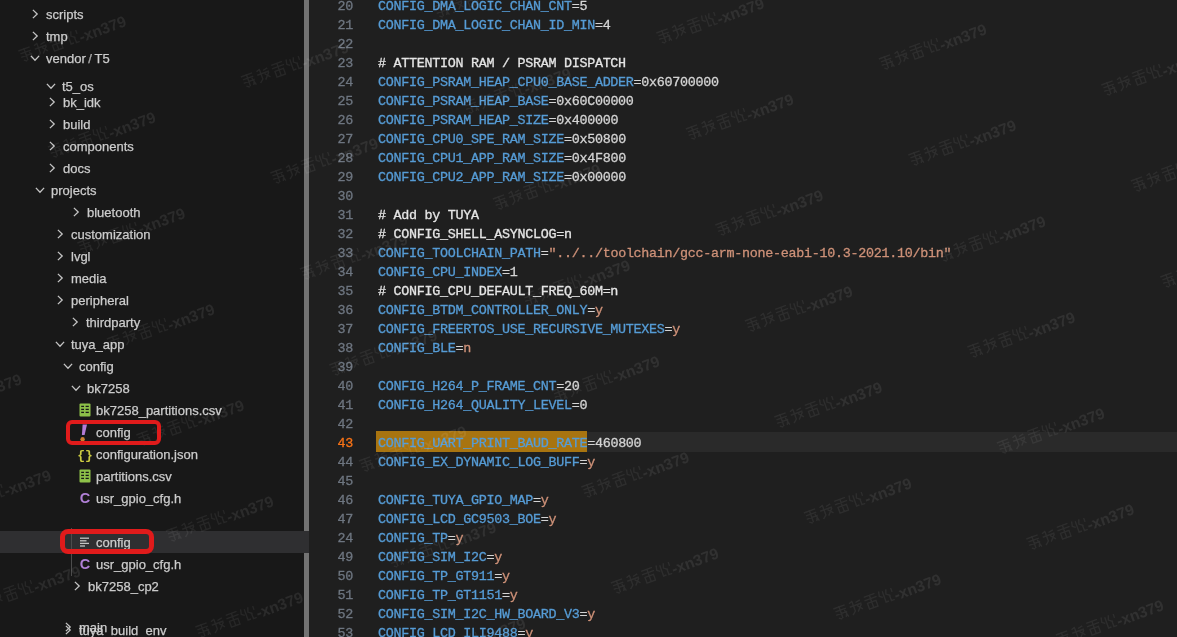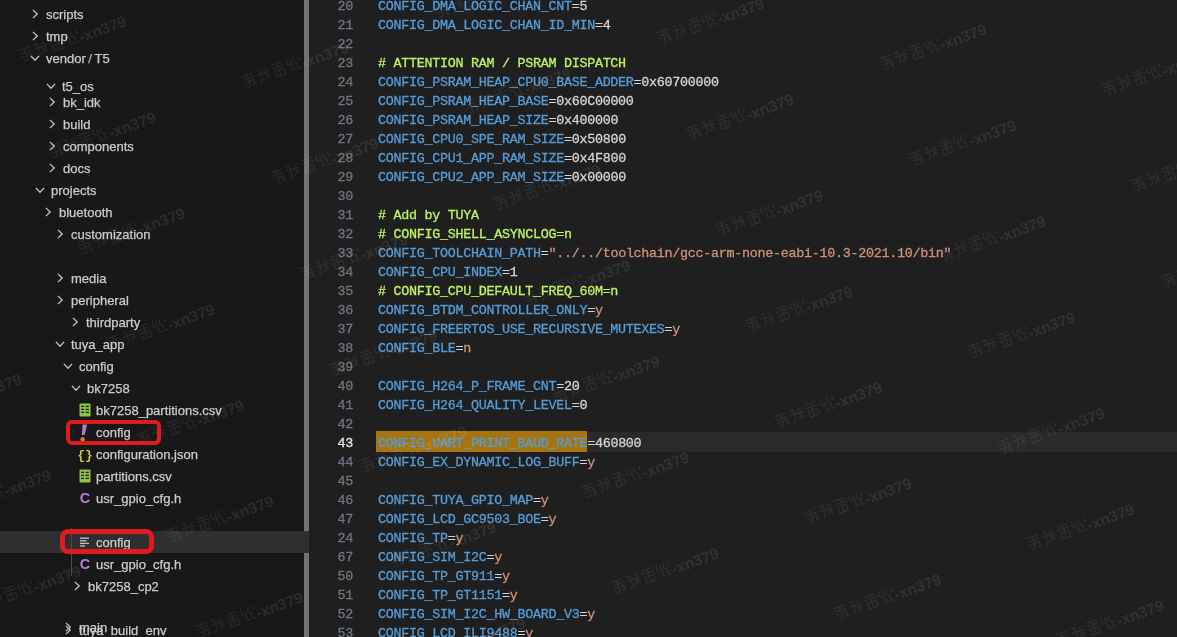--- a/index.html
+++ b/index.html
@@ -5,23 +5,23 @@
 html,body {width:1177px;height:637px;overflow:hidden;background:#1f1f1f;font-family:"Liberation Sans",sans-serif}
 #side {position:absolute;left:0;top:0;width:309px;height:637px;background:#181818;border-right:5px solid #737373}
 .trow {position:absolute;left:0;width:309px;height:22px;display:flex;align-items:center;color:#cccccc;font-size:13px;white-space:nowrap}
 .tw {flex:0 0 16px;display:block}
 .lbl {margin-left:3px;-webkit-text-stroke:0.25px #cccccc}
 #selrow {position:absolute;left:0;top:531px;width:309px;height:22px;background:#2f2f31}
 #guide {position:absolute;left:71px;top:528px;width:1px;height:48px;background:#4c4c4c}
 #ed {position:absolute;left:310px;top:0;width:867px;height:637px;font-family:"Liberation Mono",monospace;font-size:13.4px;letter-spacing:-0.29px;line-height:19px;-webkit-text-stroke:0.3px currentColor}
 .cl {position:absolute;left:0;height:19px;white-space:pre}
 .num {display:inline-block;width:43px;text-align:right;color:#6e7681}
-.num.act {color:#e5e5e5}
+.num.act {color:#f97316}
 .code {margin-left:25px}
-.k {color:#569cd6} .p {color:#d4d4d4} .s {color:#ce9178} .c {color:#bef264}
+.k {color:#569cd6} .p {color:#d4d4d4} .s {color:#ce9178} .c {color:#e5e5e5}
 #curline {position:absolute;left:66px;top:432px;width:801px;height:19.5px;background:#2a2a2a}
 #gold {position:absolute;left:66px;top:431px;width:211px;height:20.5px;background:#a87410}
 #wm {position:absolute;left:0;top:0;pointer-events:none}
 .redbox {position:absolute;border:4px solid #e01b1b;border-radius:6px}
 #rb1 {left:66px;top:420px;width:95px;height:25px}
 #rb2 {left:60px;top:529px;width:94px;height:25px;border-width:5px;border-radius:8px}
 </style></head>
 <body>
 <div id="side">
 <div id="selrow"></div>
@@ -73,31 +73,37 @@
         <path d="M5.9 3.9 L10.2 8 L5.9 12.1" stroke="#c5c5c5" stroke-width="1.3" fill="none"></path>
       </svg>
       <span class="lbl">docs</span>
     </div>
 <div class="trow" style="top:179px;padding-left:32px">
       <svg class="tw" width="16" height="16" viewBox="0 0 16 16">
         <path d="M3.9 5.9 L8 10.2 L12.1 5.9" stroke="#c5c5c5" stroke-width="1.3" fill="none"></path>
       </svg>
       <span class="lbl">projects</span>
     </div>
-<div class="trow" style="top:201px;padding-left:40px">
+<div class="trow" style="top:201px;padding-left:68px">
       <svg class="tw" width="16" height="16" viewBox="0 0 16 16">
         <path d="M5.9 3.9 L10.2 8 L5.9 12.1" stroke="#c5c5c5" stroke-width="1.3" fill="none"></path>
       </svg>
       <span class="lbl">bluetooth</span>
     </div>
 <div class="trow" style="top:223px;padding-left:52px">
       <svg class="tw" width="16" height="16" viewBox="0 0 16 16">
         <path d="M5.9 3.9 L10.2 8 L5.9 12.1" stroke="#c5c5c5" stroke-width="1.3" fill="none"></path>
       </svg>
       <span class="lbl">customization</span>
+    </div>
+<div class="trow" style="top:245px;padding-left:52px">
+      <svg class="tw" width="16" height="16" viewBox="0 0 16 16">
+        <path d="M5.9 3.9 L10.2 8 L5.9 12.1" stroke="#c5c5c5" stroke-width="1.3" fill="none"></path>
+      </svg>
+      <span class="lbl">lvgl</span>
     </div>
 <div class="trow" style="top:267px;padding-left:52px">
       <svg class="tw" width="16" height="16" viewBox="0 0 16 16">
         <path d="M5.9 3.9 L10.2 8 L5.9 12.1" stroke="#c5c5c5" stroke-width="1.3" fill="none"></path>
       </svg>
       <span class="lbl">media</span>
     </div>
 <div class="trow" style="top:289px;padding-left:52px">
       <svg class="tw" width="16" height="16" viewBox="0 0 16 16">
         <path d="M5.9 3.9 L10.2 8 L5.9 12.1" stroke="#c5c5c5" stroke-width="1.3" fill="none"></path>
@@ -236,21 +242,21 @@
 <div class="cl" style="top:357.5px"><span class="num">39</span><span class="code"></span></div>
 <div class="cl" style="top:376.5px"><span class="num">40</span><span class="code"><span class="k">CONFIG_H264_P_FRAME_CNT</span><span class="p">=</span><span class="p">20</span></span></div>
 <div class="cl" style="top:395.5px"><span class="num">41</span><span class="code"><span class="k">CONFIG_H264_QUALITY_LEVEL</span><span class="p">=</span><span class="p">0</span></span></div>
 <div class="cl" style="top:414.5px"><span class="num">42</span><span class="code"></span></div>
 <div class="cl" style="top:433.5px"><span class="num act">43</span><span class="code"><span class="k">CONFIG_UART_PRINT_BAUD_RATE</span><span class="p">=</span><span class="p">460800</span></span></div>
 <div class="cl" style="top:452.5px"><span class="num">44</span><span class="code"><span class="k">CONFIG_EX_DYNAMIC_LOG_BUFF</span><span class="p">=</span><span class="s">y</span></span></div>
 <div class="cl" style="top:471.5px"><span class="num">45</span><span class="code"></span></div>
 <div class="cl" style="top:490.5px"><span class="num">46</span><span class="code"><span class="k">CONFIG_TUYA_GPIO_MAP</span><span class="p">=</span><span class="s">y</span></span></div>
 <div class="cl" style="top:509.5px"><span class="num">47</span><span class="code"><span class="k">CONFIG_LCD_GC9503_BOE</span><span class="p">=</span><span class="s">y</span></span></div>
 <div class="cl" style="top:528.5px"><span class="num">24</span><span class="code"><span class="k">CONFIG_TP</span><span class="p">=</span><span class="s">y</span></span></div>
-<div class="cl" style="top:547.5px"><span class="num">67</span><span class="code"><span class="k">CONFIG_SIM_I2C</span><span class="p">=</span><span class="s">y</span></span></div>
+<div class="cl" style="top:547.5px"><span class="num">49</span><span class="code"><span class="k">CONFIG_SIM_I2C</span><span class="p">=</span><span class="s">y</span></span></div>
 <div class="cl" style="top:566.5px"><span class="num">50</span><span class="code"><span class="k">CONFIG_TP_GT911</span><span class="p">=</span><span class="s">y</span></span></div>
 <div class="cl" style="top:585.5px"><span class="num">51</span><span class="code"><span class="k">CONFIG_TP_GT1151</span><span class="p">=</span><span class="s">y</span></span></div>
 <div class="cl" style="top:604.5px"><span class="num">52</span><span class="code"><span class="k">CONFIG_SIM_I2C_HW_BOARD_V3</span><span class="p">=</span><span class="s">y</span></span></div>
 <div class="cl" style="top:623.5px"><span class="num">53</span><span class="code"><span class="k">CONFIG_LCD_ILI9488</span><span class="p">=</span><span class="s">y</span></span></div>
 </div>
 <svg id="wm" width="1177" height="637" viewBox="0 0 1177 637">
 <defs>
       <g id="wmk">
 <g stroke="rgba(255,255,255,0.068)" stroke-width="1.4" fill="none">
 <path d="M1 -13.5 h12 M2 -10 h11 M7 -14.5 v13 M1.5 -6.5 h11 l-2 5 M3 -3 l3 2 M11 -9 l2 8"></path>

